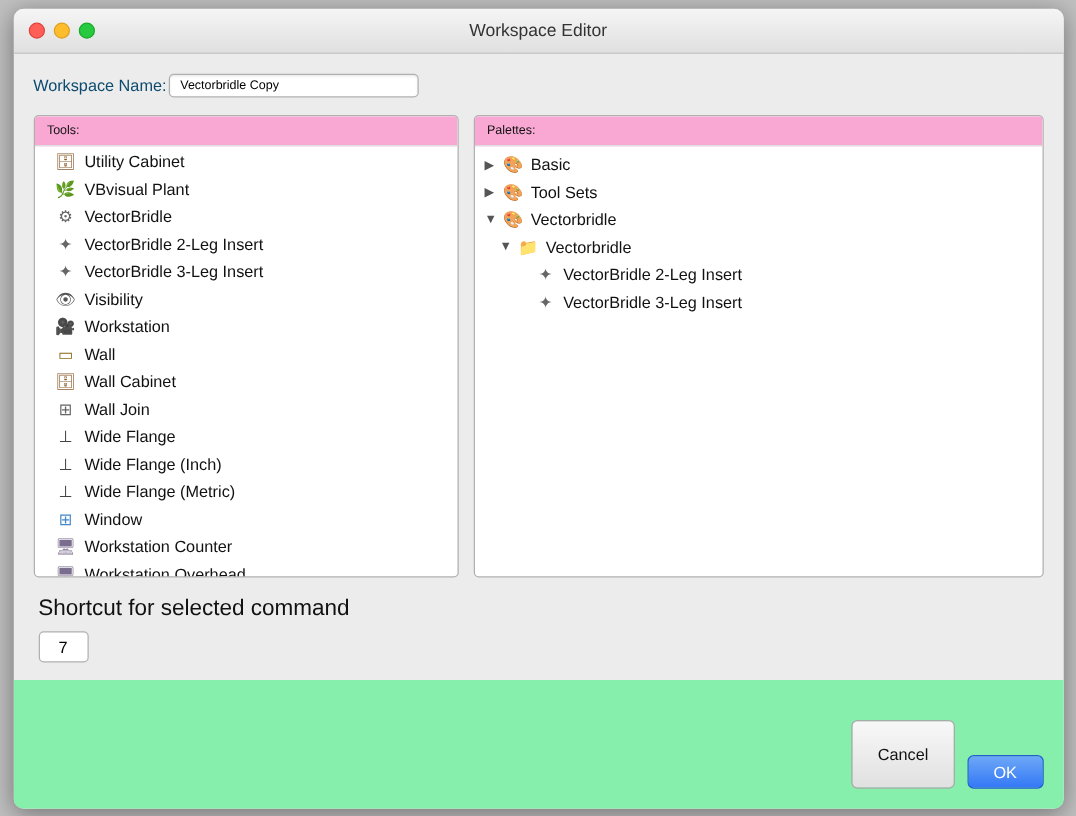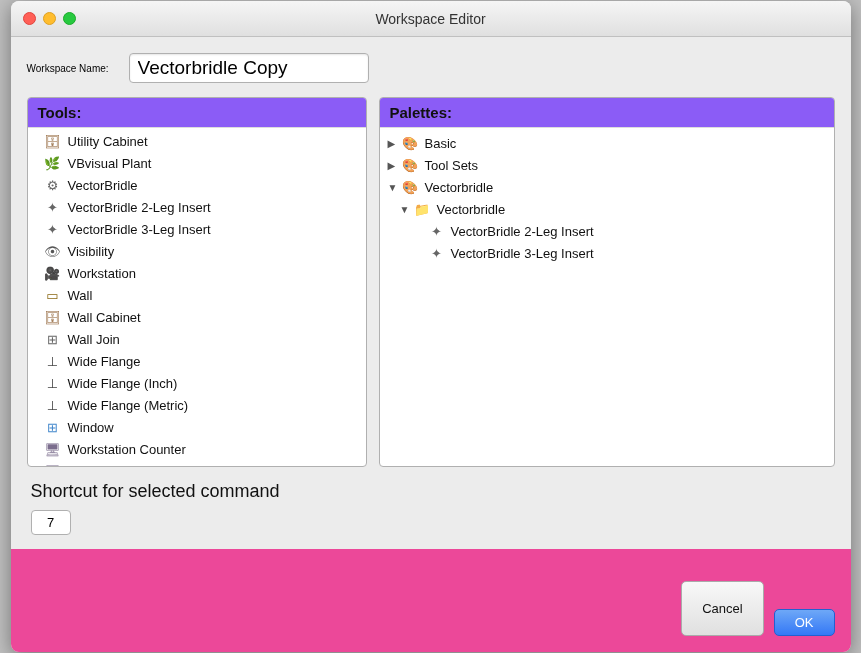--- a/index.html
+++ b/index.html
@@ -50,31 +50,31 @@
     }
     .window-body {
       padding: 16px;
     }
     .workspace-name-row {
       display: flex;
       align-items: center;
       margin-bottom: 14px;
     }
     .workspace-name-label {
-      font-size: 10px;
-      color: #000000;
-      margin-right: 20px;
+      font-size: 13px;
+      color: #0c4a6e;
+      margin-right: 2px;
       font-weight: 500;
     }
     .workspace-name-input {
       border: 1px solid #b0b0b0;
       border-radius: 4px;
       padding: 3px 8px;
-      font-size: 19px;
-      width: 240px;
+      font-size: 10px;
+      width: 200px;
       background: white;
       box-shadow: inset 0 1px 2px rgba(0,0,0,0.1);
     }
     .tabs-row {
       display: flex;
       justify-content: center;
       margin-bottom: 14px;
       gap: 2px;
     }
     .tab-btn {
@@ -102,24 +102,24 @@
       border-radius: 4px;
       overflow: hidden;
     }
     .left-panel {
       width: 340px;
       display: flex;
       flex-direction: column;
     }
     .panel-header {
       padding: 6px 10px;
-      font-size: 15px;
-      color: #111;
-      font-weight: 700;
-      background: #8b5cf6;
+      font-size: 10px;
+      color: #111;
+      font-weight: 400;
+      background: #f9a8d4;
       border-bottom: 1px solid #ddd;
     }
     .panel-list {
       flex: 1;
       overflow-y: auto;
       padding: 2px 0;
     }
     .panel-list::-webkit-scrollbar { width: 8px; }
     .panel-list::-webkit-scrollbar-thumb { background: #aaa; border-radius: 4px; }
     .list-item {
@@ -220,21 +220,21 @@
     .shortcut-key-input {
       border: 1px solid #b0b0b0;
       border-radius: 4px;
       padding: 4px 8px;
       font-size: 13px;
       width: 40px;
       text-align: center;
       background: white;
     }
     .bottom-section {
-      background: #ec4899;
+      background: #86efac;
       margin: 14px -16px -16px -16px;
       padding: 16px;
       min-height: 70px;
     }
     .bottom-buttons {
       display: flex;
       justify-content: flex-end;
       gap: 10px;
       margin-top: 16px;
     }

